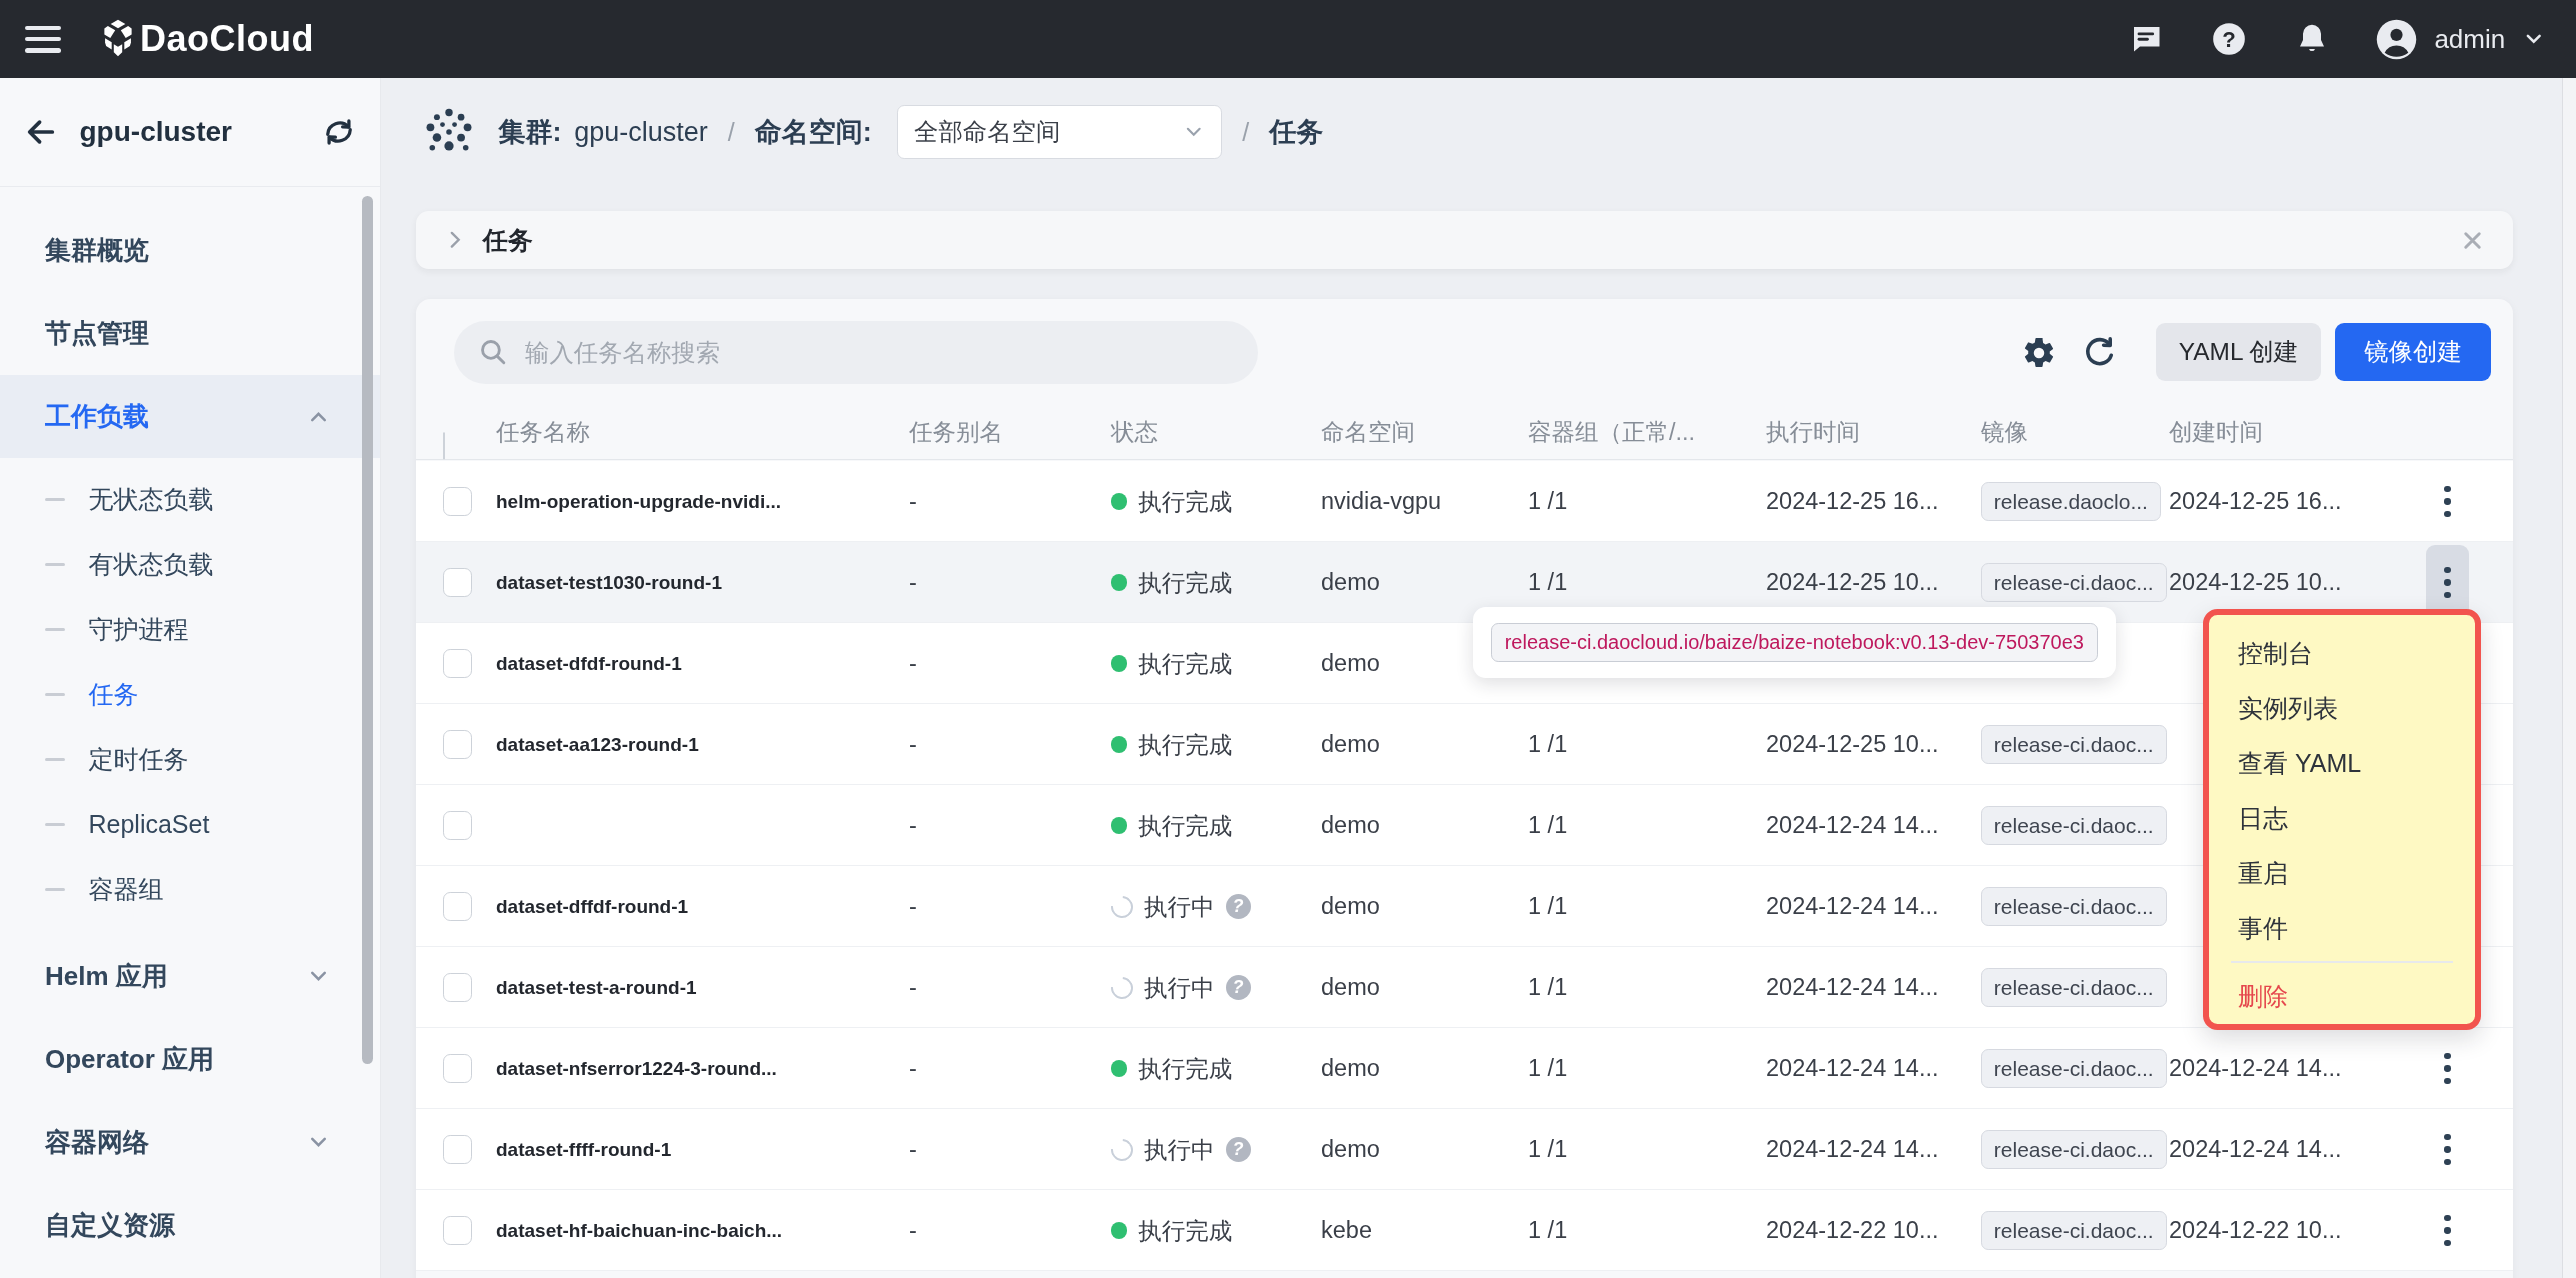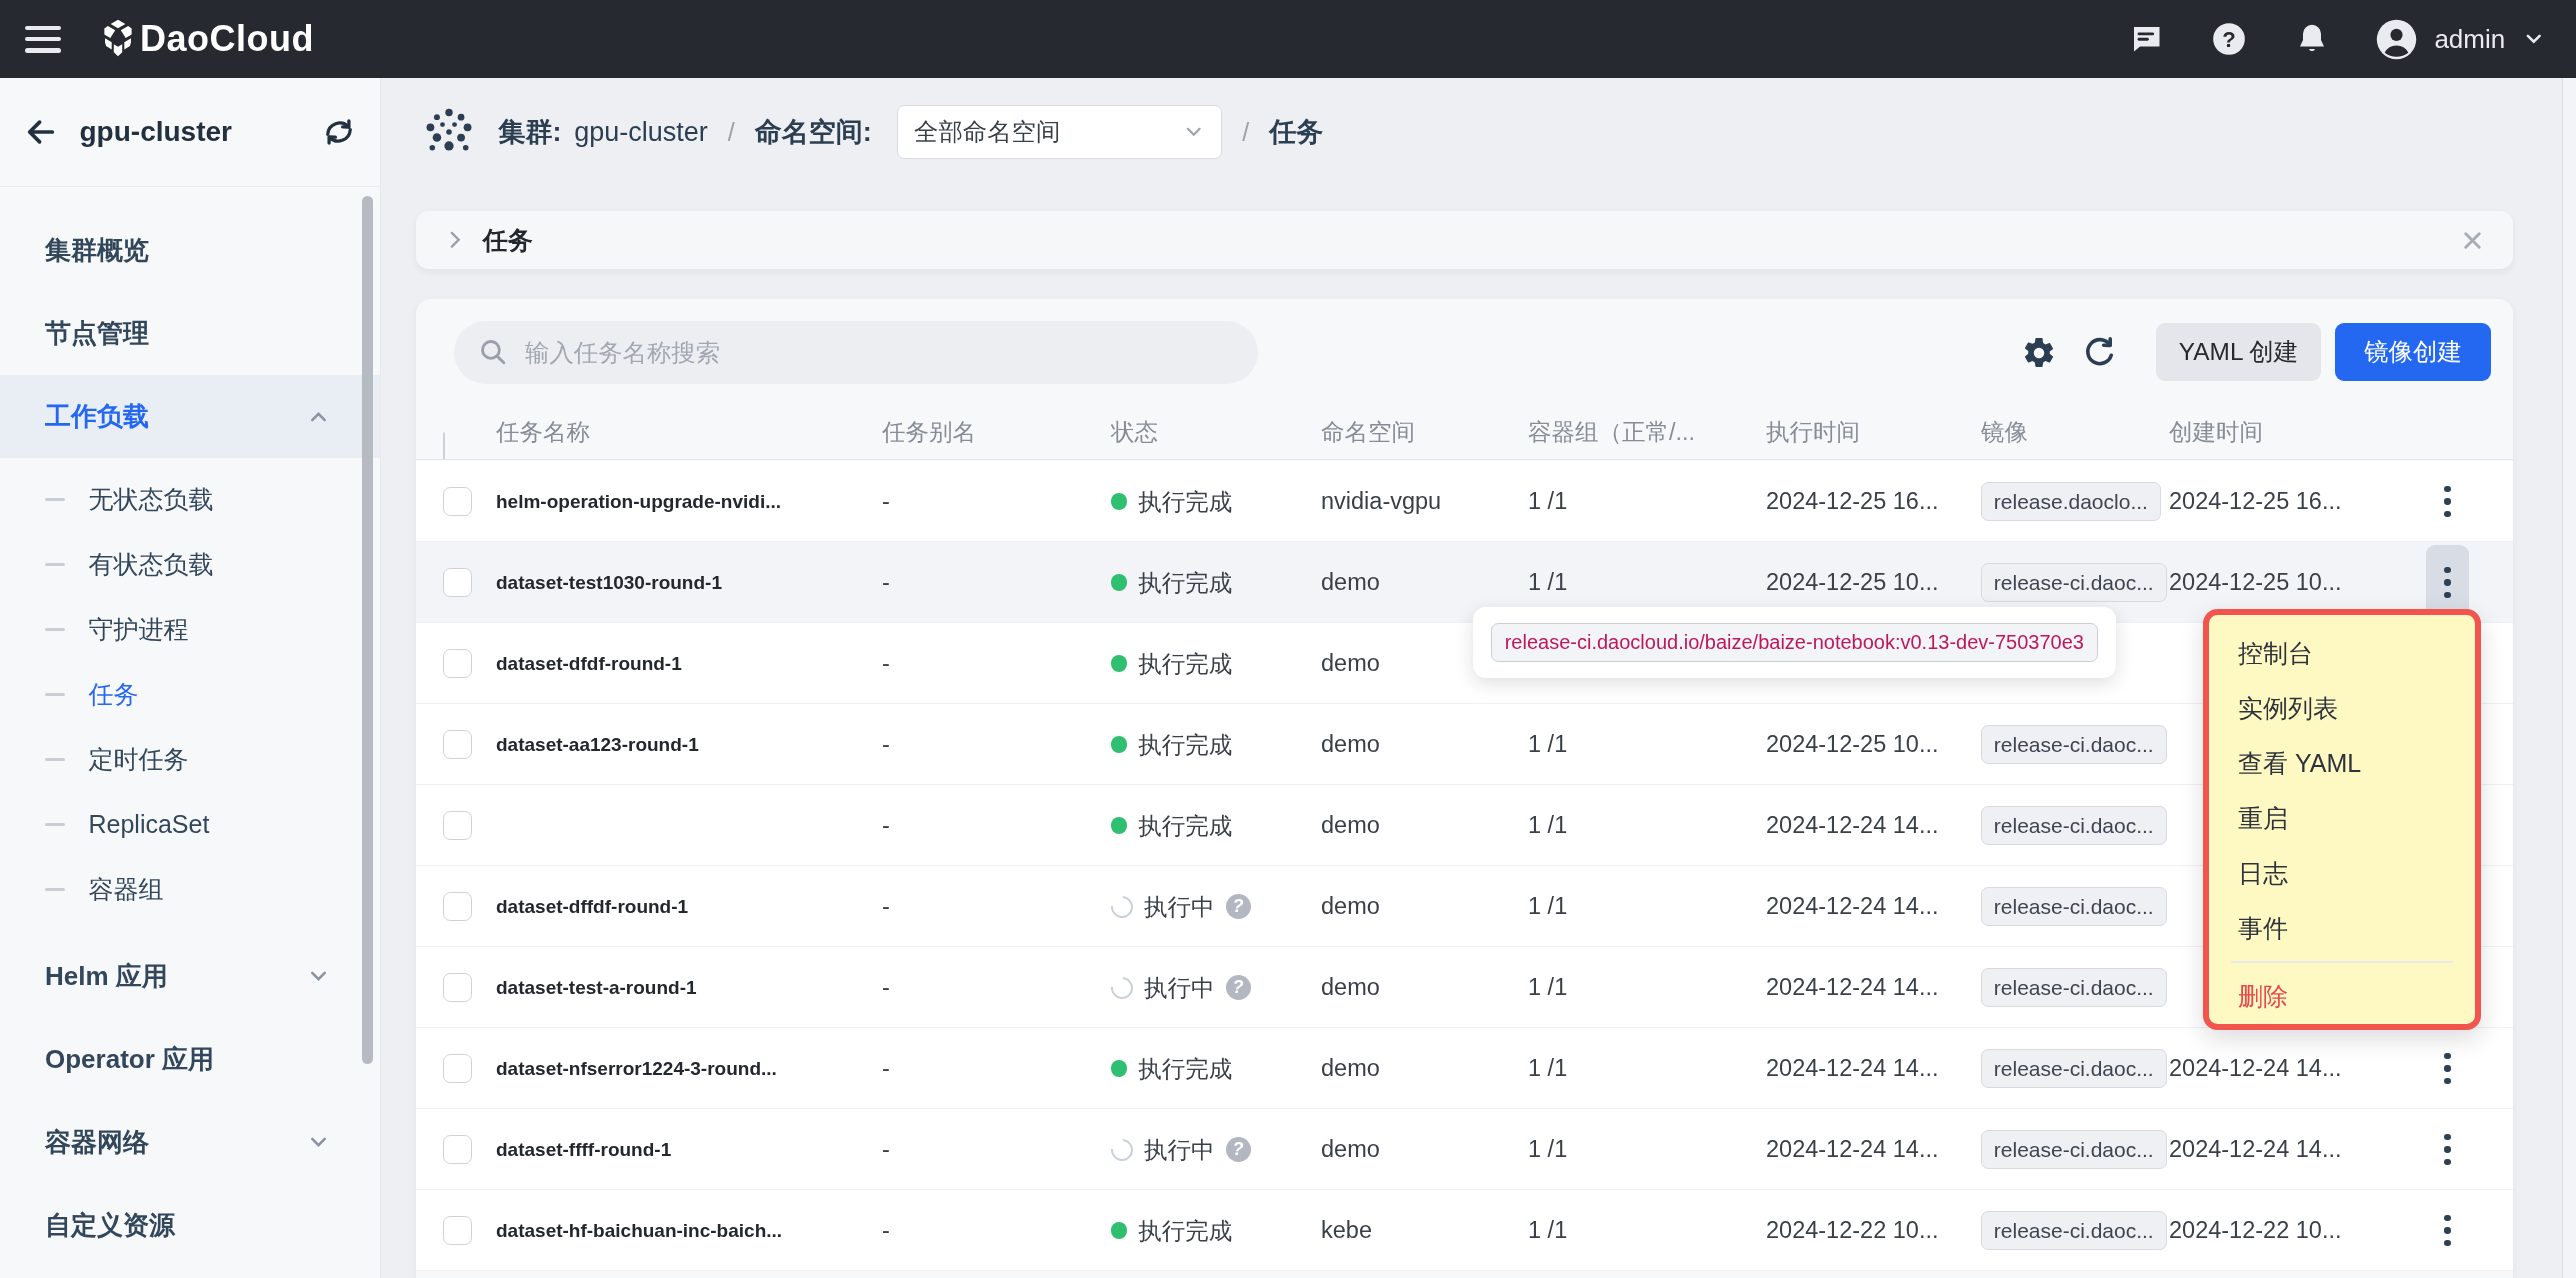--- a/index.html
+++ b/index.html
@@ -53,21 +53,21 @@
   .btn-blue{left:1919px;width:156px;background:#2468f2;color:#fff}
   
   .thead{position:absolute;left:0;top:106px;width:100%;height:54px;border-bottom:1.8px solid #e4e7eb}
   .thead span{position:absolute;top:0;line-height:54px;font-size:23.5px;font-weight:500;color:#868d97;white-space:nowrap}
   .tbody{position:absolute;left:0;top:162px;width:100%;bottom:0;overflow:hidden}
   .trow{position:relative;width:100%;height:81px;background:#fff;border-bottom:1.8px solid #eef0f3;box-sizing:border-box}
   .trow.hl{background:#f2f4f7}
   .cell{position:absolute;top:0;height:81px;display:flex;align-items:center;font-size:23.5px;color:#3a3f48;white-space:nowrap}
   .c-check{left:27px}
   .c-name{left:80px;font-weight:700;color:#23272e;font-size:19px}
-  .c-alias{left:466px}
+  .c-alias{left:493px}
   .c-status{left:695px;gap:11px}
   .c-ns{left:905px}
   .c-pods{left:1112px}
   .c-exec{left:1350px}
   .c-img{left:1565px}
   .c-created{left:1753px}
   .c-actions{left:1988px;width:87px;justify-content:center}
   .cbox{width:27px;height:27px;border:1.8px solid #cdd2d9;border-radius:7.2px;background:#fff;cursor:pointer}
   .dot{width:16.3px;height:16.3px;border-radius:50%;background:#2fbf71}
   .spin{width:18px;height:18px;border-radius:50%;border:2.7px solid #c9d0da;border-top-color:transparent;transform:rotate(-40deg)}
@@ -594,21 +594,21 @@
 </div>
 
 <div class="tooltip">
   <span class="tip-box">release-ci.daocloud.io/baize/baize-notebook:v0.13-dev-750370e3</span>
 </div>
 
 <div class="ctx-menu">
   <div class="mi">控制台</div>
   <div class="mi">实例列表</div>
   <div class="mi">查看 YAML</div>
+  <div class="mi">日志</div>
   <div class="mi">重启</div>
-  <div class="mi">日志</div>
   <div class="mi">事件</div>
   <div class="mi-div"></div>
   <div class="mi danger">删除</div>
 </div>
 
 <div class="page-scroll"></div>
 
 
 </body></html>

